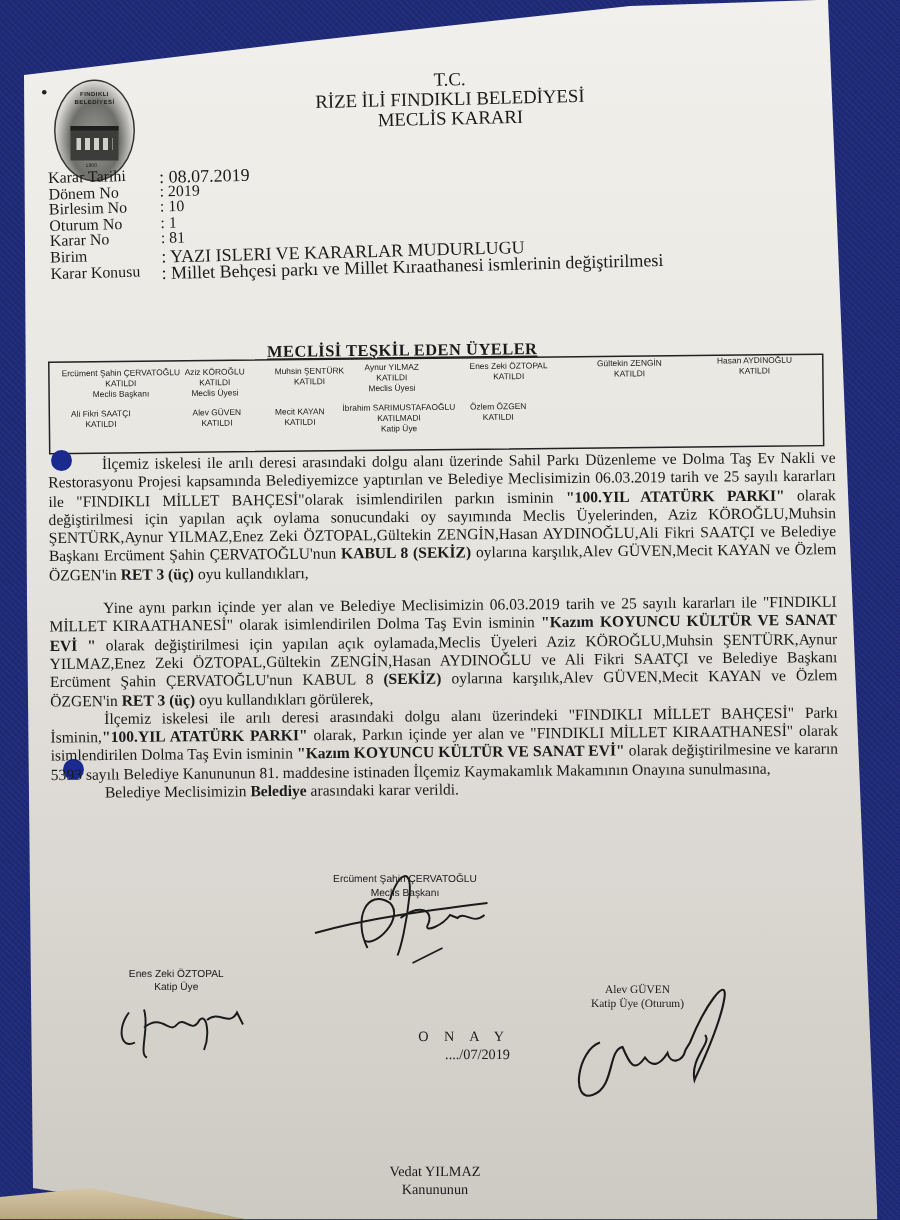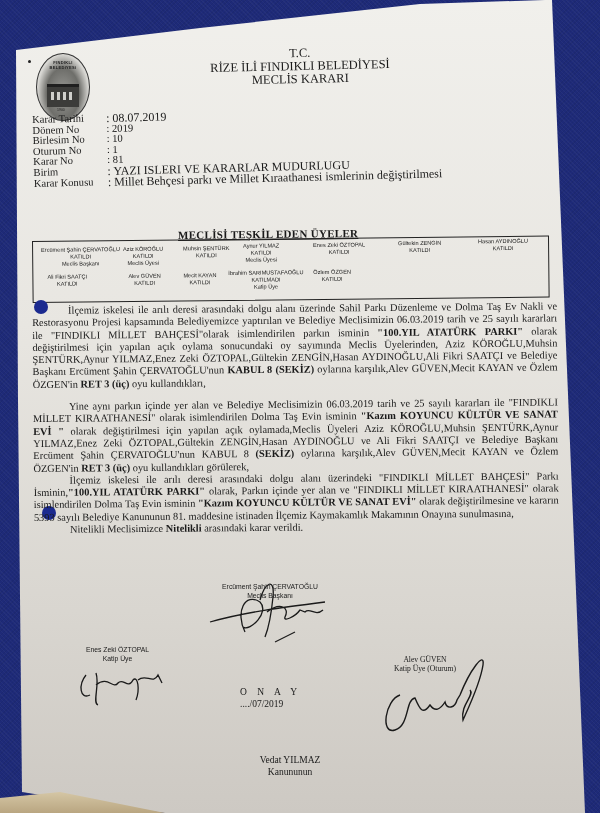--- a/index.html
+++ b/index.html
@@ -41,23 +41,23 @@
   .member { position: absolute; text-align: center; white-space: nowrap; }
   .member .nm { display:block; }
   .body-text { left: 32px; top: 305px; width: 525px; font-size: 10.4px; line-height: 12.3px; text-align: justify; transform: rotate(-0.5deg); transform-origin: left top; }
   .body-text p { margin: 0; }
   .indent { text-indent: 36px; }
   .gap { height: 10px; }
   b { font-weight: bold; }
   .dot { position: absolute; width: 14px; height: 14px; border-radius: 50%; background: #1b2a8f; }
   .sig-name { font-family: "Liberation Sans", sans-serif; font-size: 6.8px; text-align: center; line-height: 9px; }
   .sig-name.serif { font-family: "Liberation Serif", serif; font-size: 7.6px; }
-  .onay { left: 240px; top: 686px; width: 100px; text-align: left; font-size: 9.5px; line-height: 12px; }
+  .onay { left: 240px; top: 686px; width: 100px; text-align: right; font-size: 9.5px; line-height: 12px; }
   .onay .letters { letter-spacing: 4px; }
-  .kaymakam { left: 230px; top: 754px; width: 120px; text-align: center; font-size: 9.5px; line-height: 12px; }
+  .kaymakam { left: 230px; top: 776px; width: 120px; text-align: center; font-size: 9.5px; line-height: 12px; }
   svg.sig { position: absolute; overflow: visible; }
 </style>
 </head>
 <body>
 
 <div class="paper"></div>
 <div class="bottom-strip"></div>
 
 <div class="abs logo">
   <span class="logo-text">FINDIKLI BELEDİYESİ</span>
@@ -160,21 +160,21 @@
 </div>
 
 <div class="dot" style="left:34px; top:300px;"></div>
 <div class="dot" style="left:42px; top:506px;"></div>
 
 <div class="abs body-text">
   <p class="indent"><span>İlçemiz iskelesi ile arılı deresi arasındaki dolgu alanı üzerinde Sahil Parkı Düzenleme ve Dolma Taş Ev Nakli ve Restorasyonu Projesi kapsamında  Belediyemizce yaptırılan  ve Belediye Meclisimizin 06.03.2019 tarih ve 25 sayılı kararları ile  "FINDIKLI MİLLET BAHÇESİ"olarak isimlendirilen parkın isminin  </span><b>"100.YIL ATATÜRK PARKI"</b><span> olarak değiştirilmesi için yapılan açık oylama sonucundaki oy sayımında Meclis Üyelerinden, Aziz KÖROĞLU,Muhsin ŞENTÜRK,Aynur YILMAZ,Enez Zeki ÖZTOPAL,Gültekin ZENGİN,Hasan AYDINOĞLU,Ali Fikri SAATÇI ve Belediye Başkanı Ercüment Şahin ÇERVATOĞLU'nun  </span><b>KABUL 8 (SEKİZ)</b><span>  oylarına karşılık,Alev GÜVEN,Mecit KAYAN ve Özlem ÖZGEN'in  </span><b>RET 3 (üç)</b><span>  oyu kullandıkları,</span></p>
   <div class="gap"></div>
   <p class="indent"><span>Yine aynı parkın içinde yer alan ve Belediye Meclisimizin 06.03.2019 tarih ve 25 sayılı kararları ile "FINDIKLI MİLLET KIRAATHANESİ" olarak isimlendirilen Dolma Taş Evin isminin </span><b>"Kazım KOYUNCU KÜLTÜR VE SANAT EVİ "</b><span> olarak değiştirilmesi için yapılan açık oylamada,Meclis Üyeleri Aziz KÖROĞLU,Muhsin ŞENTÜRK,Aynur YILMAZ,Enez Zeki ÖZTOPAL,Gültekin ZENGİN,Hasan AYDINOĞLU ve Ali Fikri SAATÇI ve Belediye Başkanı Ercüment Şahin ÇERVATOĞLU'nun KABUL 8 </span><b>(SEKİZ)</b><span> oylarına karşılık,Alev GÜVEN,Mecit KAYAN ve Özlem ÖZGEN'in </span><b>RET 3 (üç)</b><span>  oyu kullandıkları görülerek,</span></p>
   <p class="indent"><span>İlçemiz iskelesi ile arılı deresi arasındaki dolgu alanı üzerindeki "FINDIKLI MİLLET BAHÇESİ" Parkı İsminin,</span><b>"100.YIL ATATÜRK PARKI"</b><span> olarak, Parkın içinde yer alan ve "FINDIKLI MİLLET KIRAATHANESİ" olarak isimlendirilen Dolma Taş Evin isminin  </span><b>"Kazım KOYUNCU KÜLTÜR VE SANAT EVİ"</b><span> olarak değiştirilmesine ve kararın 5393 sayılı Belediye Kanununun 81. maddesine istinaden İlçemiz Kaymakamlık Makamının Onayına sunulmasına,</span></p>
-  <p class="indent"><span>Nitelikli Meclisimizce </span><b>Nitelikli</b><span>  arasındaki karar verildi.</span></p>
+  <p class="indent"><span>Belediye Meclisimizin </span><b>Belediye</b><span>  arasındaki karar verildi.</span></p>
 </div>
 
 <div class="abs sig-name" style="left:205px; top:582px; width:130px;">
   <div>Ercüment Şahin ÇERVATOĞLU</div>
   <div>Meclis Başkanı</div>
 </div>
 <svg class="sig" style="left:205px; top:572px;" width="130" height="70">
   <path d="M40 60 C 30 40, 40 20, 55 30 C 65 40, 45 60, 38 55 M 55 28 C 60 10, 70 5, 68 25 C 66 45, 62 60, 60 65 M 62 40 C 75 30, 85 35, 80 45 C 78 50, 90 45, 95 38 L 100 40 C 105 35, 110 45, 118 38 M 5 50 C 40 40, 80 35, 120 30" stroke="#1a1a1a" stroke-width="1.3" fill="none"></path>
   <path d="M 70 70 L 90 60" stroke="#1a1a1a" stroke-width="1.2" fill="none"></path>
 </svg>

